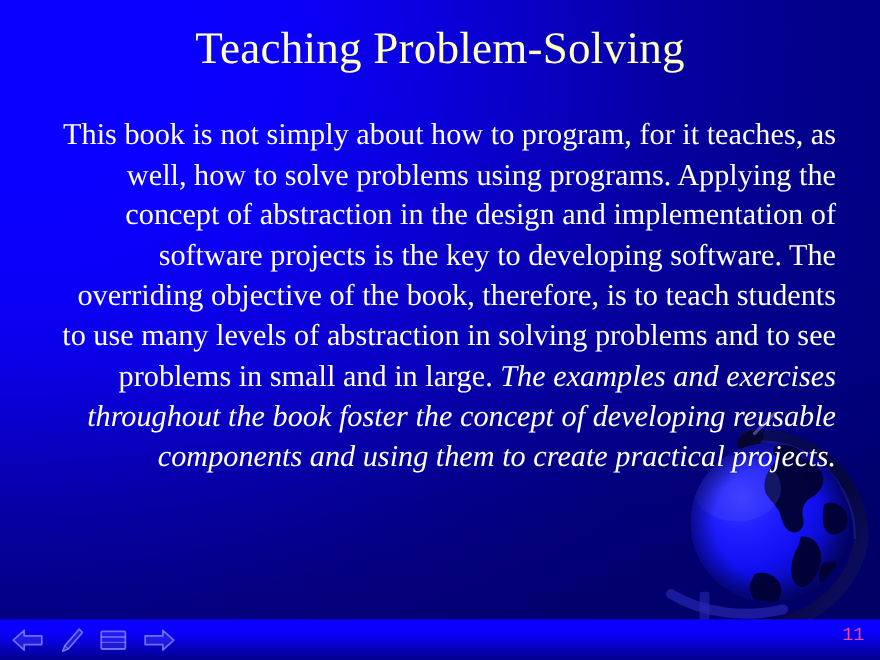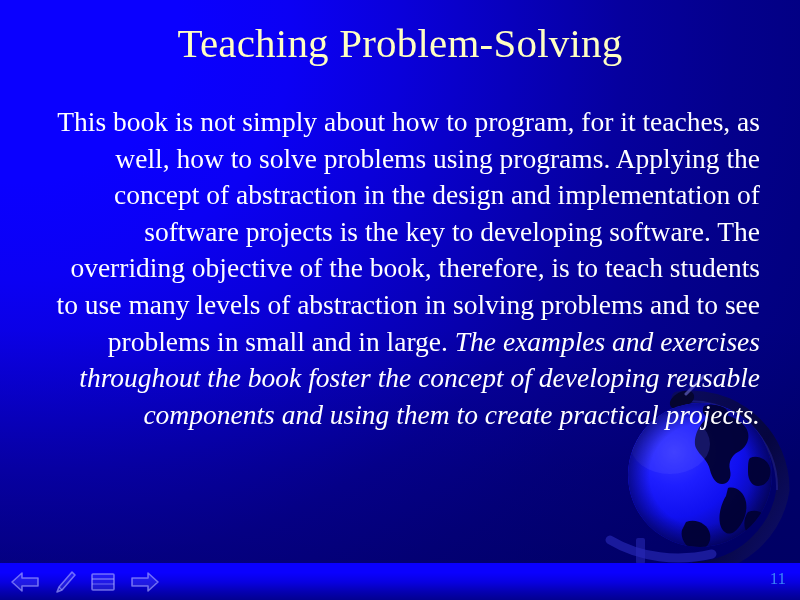--- a/index.html
+++ b/index.html
@@ -105,24 +105,24 @@
     height: 32px;
     display: flex;
     align-items: center;
     gap: 14px;
   }
   .nav-icons svg { display: block; }
   .page-num {
     position: absolute;
     right: 14px;
     top: 566px;
-    color: #3b82f6;
+    color: #ec4899;
     font-size: 17px;
     line-height: 26px;
-    font-family: Liberation Serif, serif;
+    font-family: Liberation Mono, monospace;
   }
 </style>
 </head>
 <body>
 
 <div id="slide">
 
   <div class="bg-base"></div>
   <div class="bg-glow"></div>
   <div class="bg-vert"></div>

